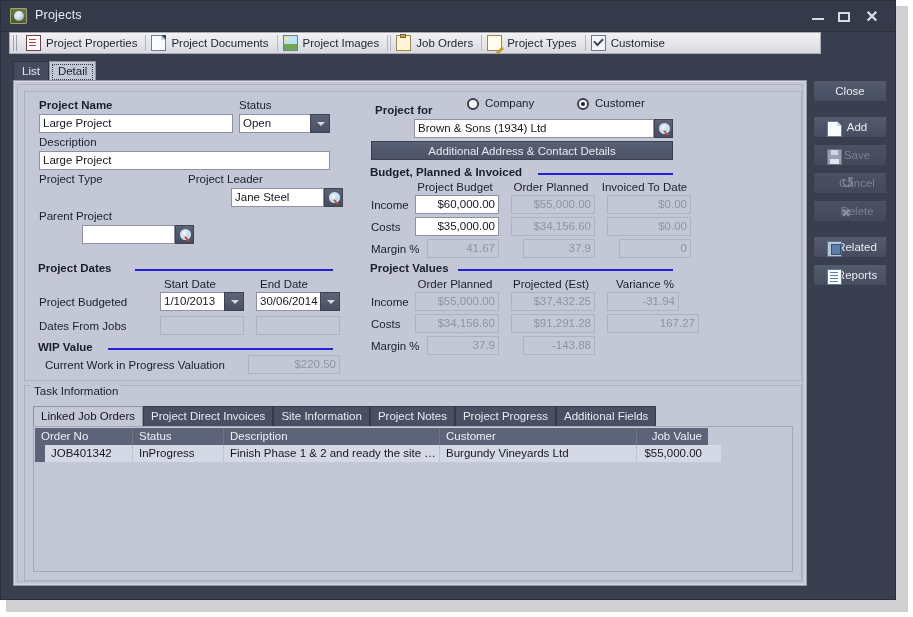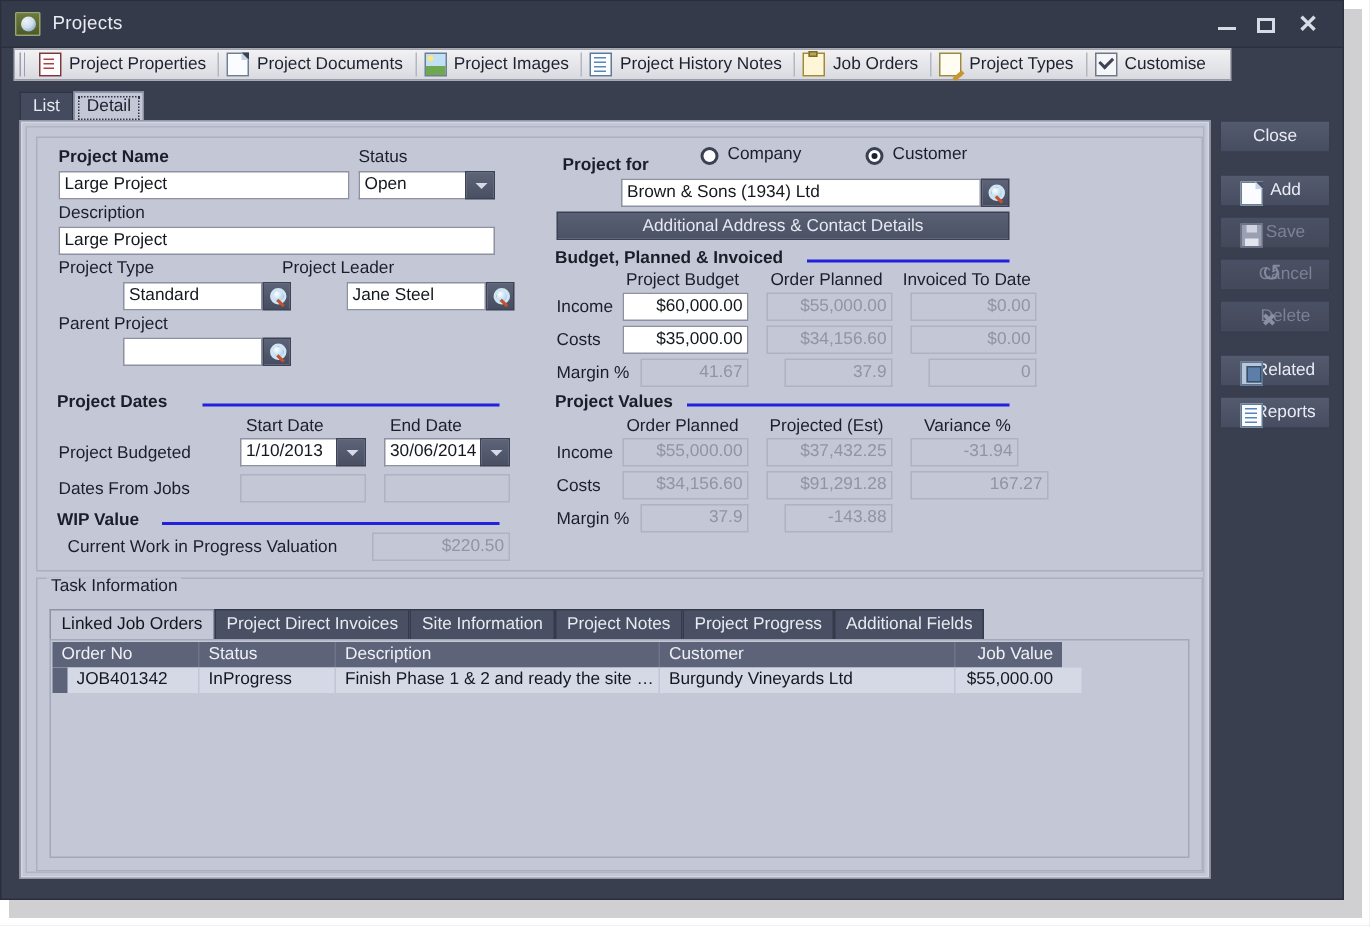--- a/index.html
+++ b/index.html
@@ -301,24 +301,20 @@
         <span>Project Documents</span>
       </div>
       <div class="tb-sep"></div>
 
       <div class="tb-item">
         <span class="tbicon ic-img"></span>
         <span>Project Images</span>
       </div>
       <div class="tb-sep"></div>
 
-      <div class="tb-item">
-        <span class="tbicon ic-notes"></span>
-        <span>Project History Notes</span>
-      </div>
       <div class="tb-sep"></div>
 
       <div class="tb-item">
         <span class="tbicon ic-clip"></span>
         <span>Job Orders</span>
       </div>
       <div class="tb-sep"></div>
 
       <div class="tb-item">
         <span class="tbicon ic-ptypes"></span>
@@ -351,24 +347,20 @@
           <label class="fl" style="left:214px;top:7px;">Status</label>
           <div class="combo" style="left:214px;top:22px;width:91px;">
             <div class="val">Open</div>
             <div class="arrow"></div>
           </div>
 
           <label class="fl" style="left:14px;top:44px;">Description</label>
           <div class="tf" style="left:14px;top:59px;width:291px;">Large Project</div>
 
           <label class="fl" style="left:14px;top:81px;">Project Type</label>
-          <div class="lookup" style="left:14px;top:96px;width:155px;">
-            <div class="val">Standard</div>
-            <div class="mag"></div>
-          </div>
 
           <label class="fl" style="left:163px;top:81px;">Project Leader</label>
           <div class="lookup" style="left:163px;top:96px;width:155px;">
             <div class="val">Jane Steel</div>
             <div class="mag"></div>
           </div>
 
           <label class="fl" style="left:14px;top:118px;">Parent Project</label>
           <div class="lookup" style="left:14px;top:133px;width:155px;">
             <div class="val"></div>

